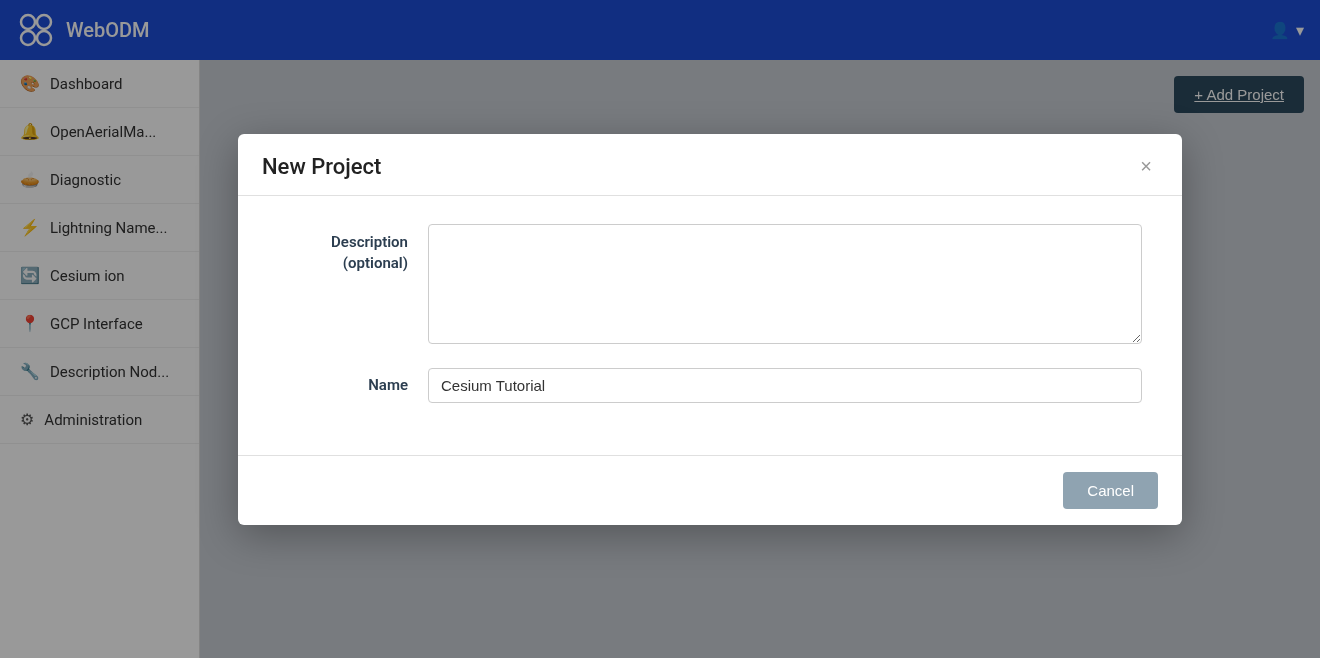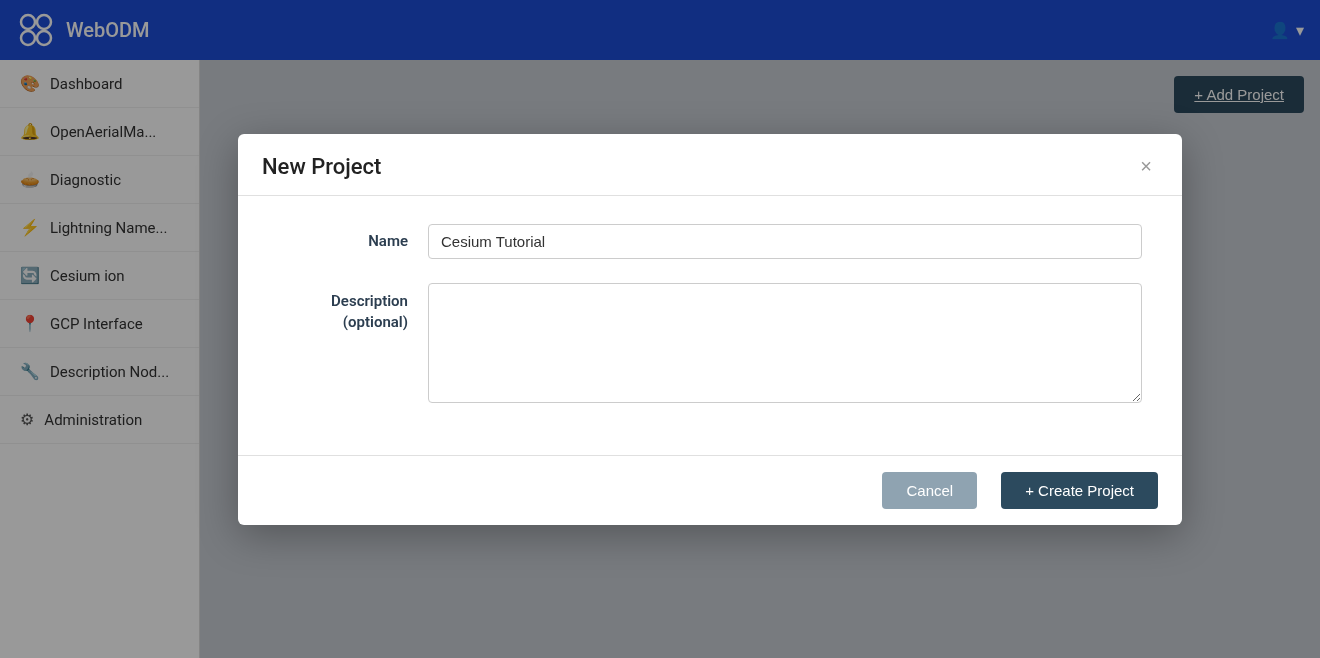--- a/index.html
+++ b/index.html
@@ -262,29 +262,28 @@
 </div>
 
 <div class="modal-overlay">
   <div class="modal">
     <div class="modal-header">
       <h2 class="modal-title">New Project</h2>
       <button class="modal-close">×</button>
     </div>
     <div class="modal-body">
       <div class="form-group">
-        <label class="form-label">Name</label>
-        <input type="text" class="form-input" value="Cesium Tutorial" style="">
-      </div>
-      <div class="form-group">
         <label class="form-label multiline">
           <span>Description</span><br>
           <span>(optional)</span>
         </label>
         <textarea class="form-textarea" style=""></textarea>
       </div>
+      <div class="form-group">
+        <label class="form-label">Name</label>
+        <input type="text" class="form-input" value="Cesium Tutorial" style="">
+      </div>
     </div>
     <div class="modal-footer">
       <button class="btn-cancel">Cancel</button>
-      <button class="btn-create">+ Create Project</button>
     </div>
   </div>
 </div>
 
 </body></html>

